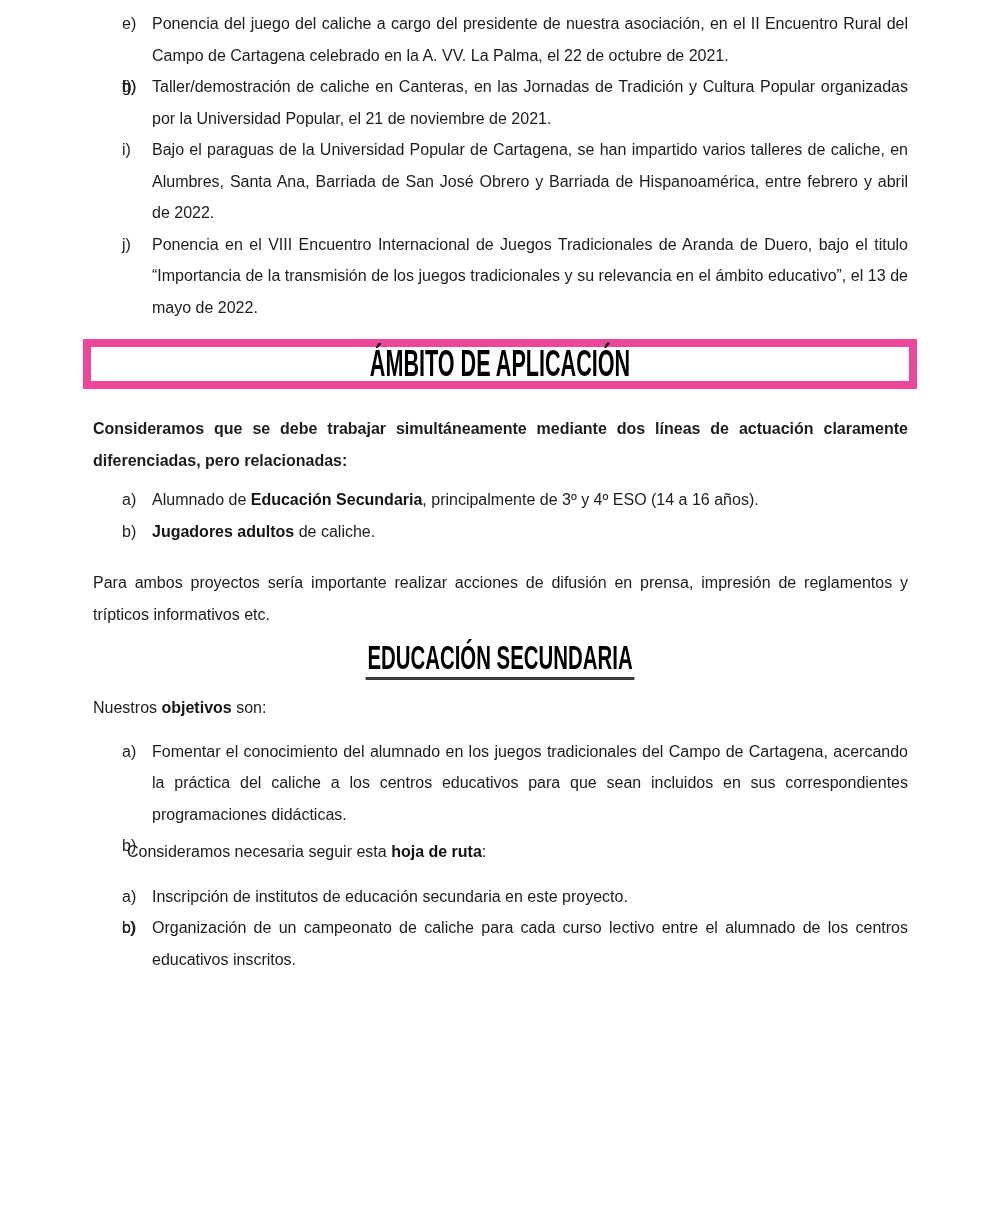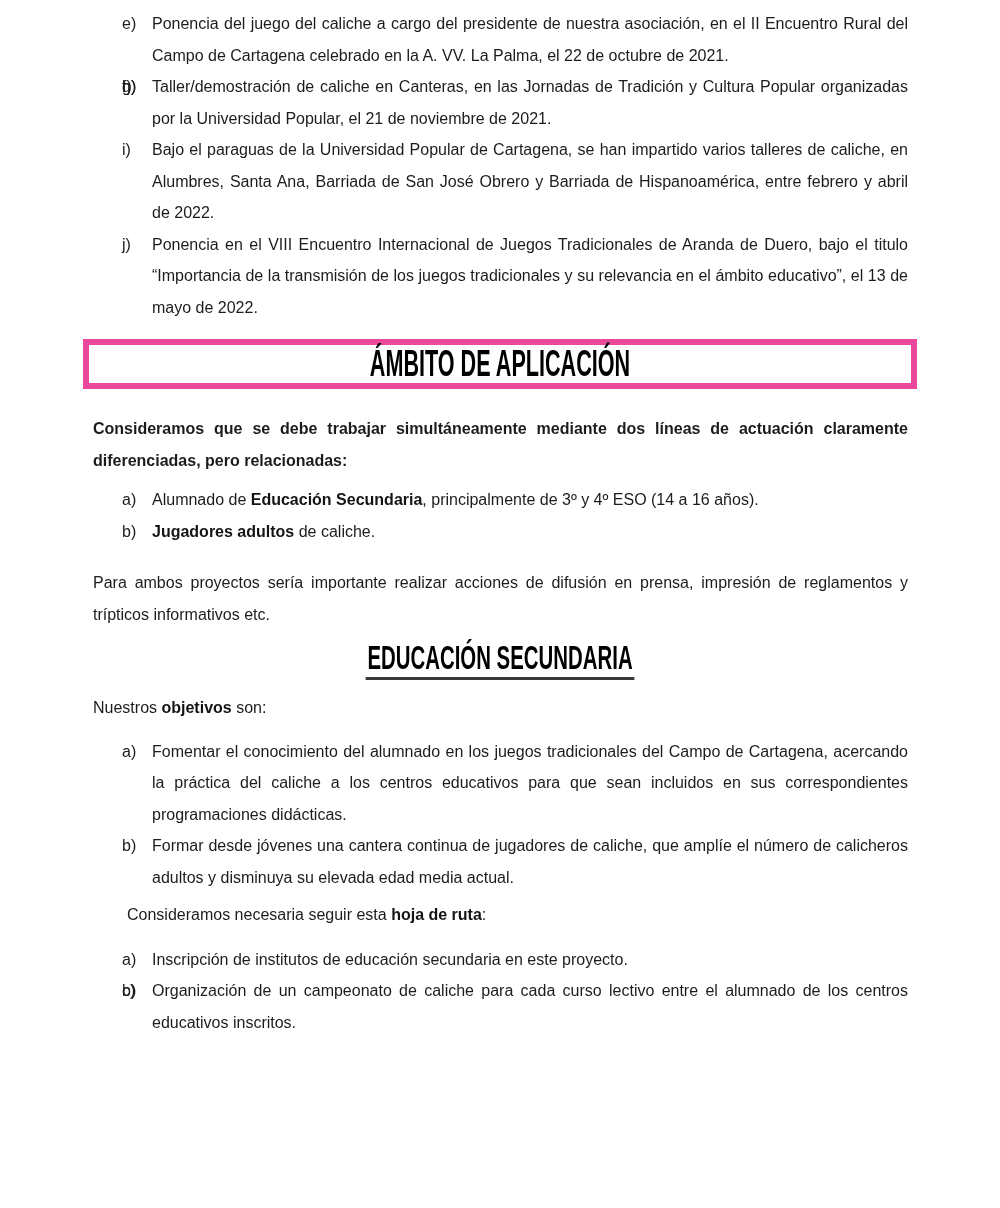--- a/index.html
+++ b/index.html
@@ -25,21 +25,21 @@
   
   .doclist { margin: 0; padding: 0; list-style: none; }
   .doclist .item { position: relative; padding-left: 59px; text-align: justify; }
   .doclist .marker { position: absolute; left: 29px; top: 0; }
 
   
   .boxed-heading {
     box-sizing: border-box;
     margin: 16px -9px 0 -10px;
     height: 50px;
-    border: 6px solid #ec4899;
+    border: 8px solid #ec4899;
     display: flex; align-items: center; justify-content: center;
     text-align: center;
   }
   .condensed {
     display: inline-block;
     font-size: 36px;
     font-weight: 700;
     color: #000000;
     letter-spacing: 0px;
     white-space: nowrap;
@@ -119,21 +119,20 @@
 
   <p class="mt-lead1">Nuestros <b>objetivos</b> son:</p>
 
   <div class="doclist mt-obj">
     <div class="item">
       <span class="marker">a)</span>
       <span class="text">Fomentar el conocimiento del alumnado en los juegos tradicionales del Campo de Cartagena, acercando la práctica del caliche a los centros educativos para que sean incluidos en sus correspondientes programaciones didácticas.</span>
     </div>
     <div class="item">
       <span class="marker">b)</span>
-      <span class="text">Formar desde jóvenes una cantera continua de jugadores de caliche, que amplíe el número de calicheros adultos y disminuya su elevada edad media actual.</span>
     </div>
   </div>
 
   <p class="mt-lead2">Consideramos necesaria seguir esta <b>hoja de ruta</b>:</p>
 
   <div class="doclist mt-ruta">
     <div class="item">
       <span class="marker">a)</span>
       <span class="text">Inscripción de institutos de educación secundaria en este proyecto.</span>
     </div>

